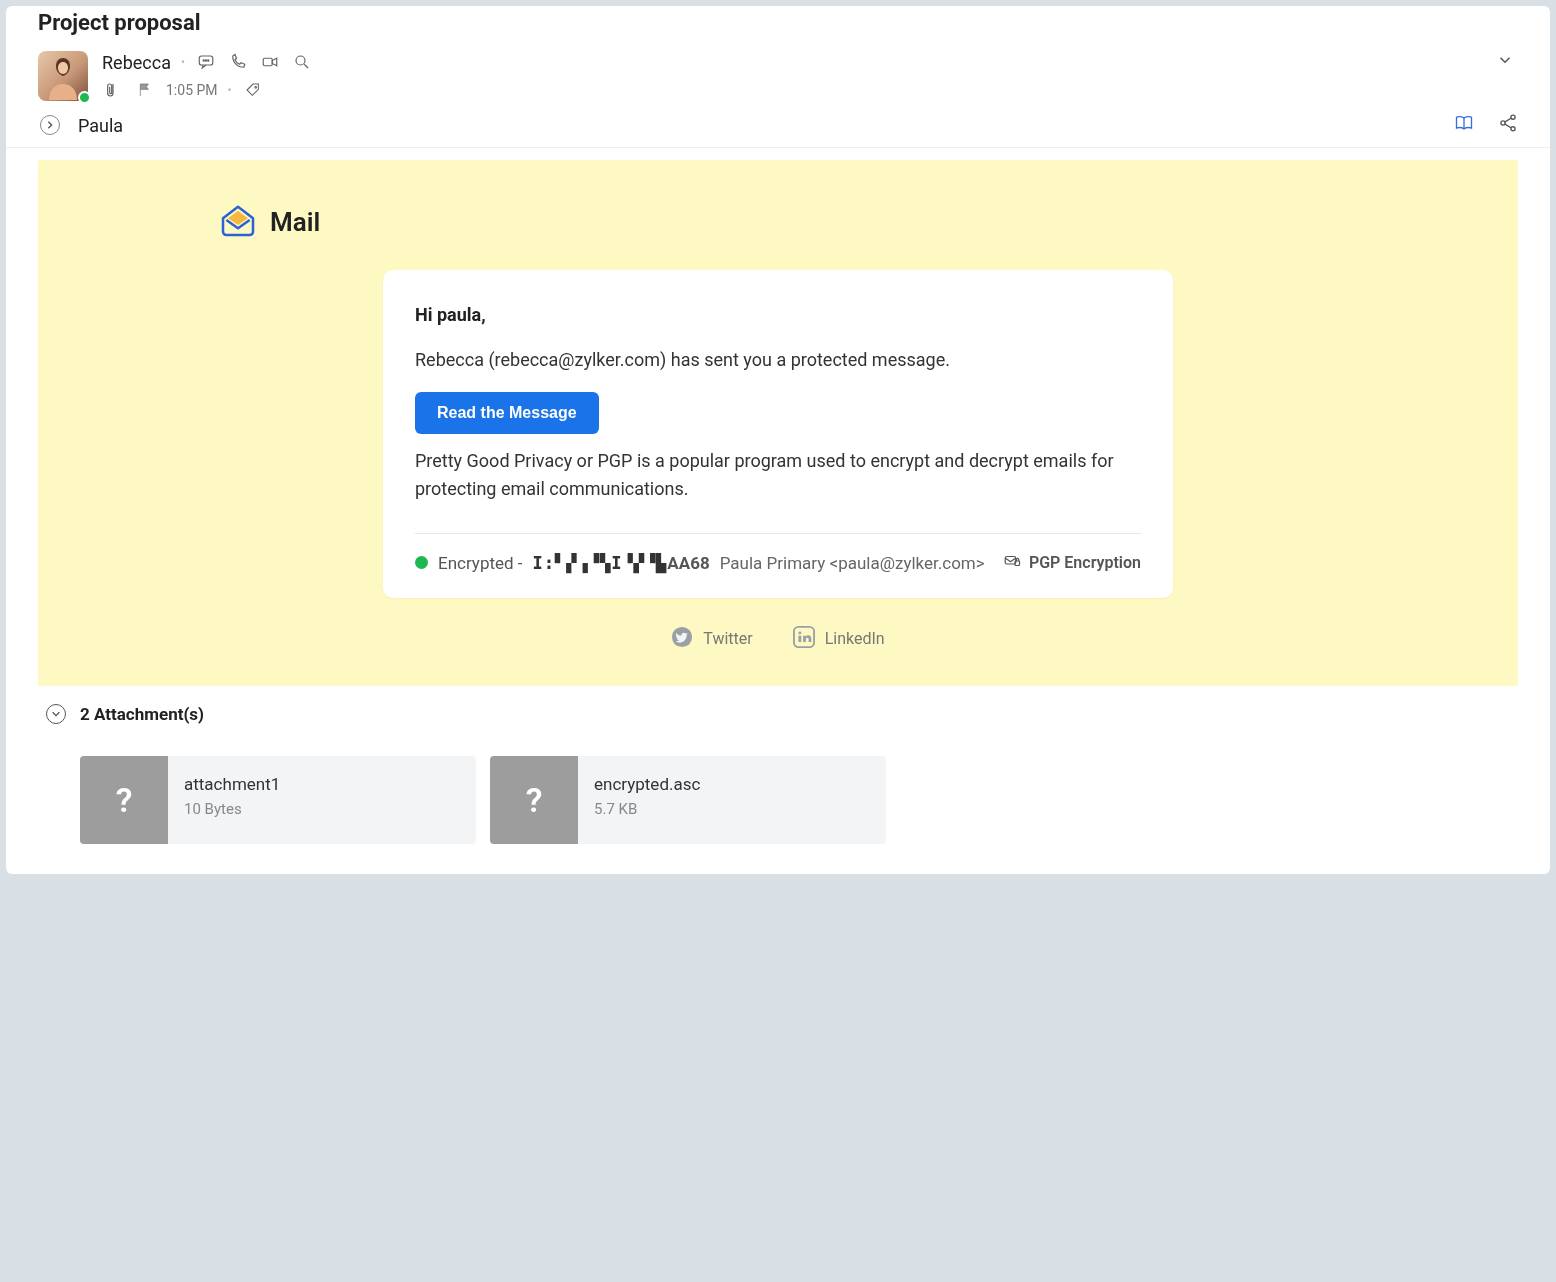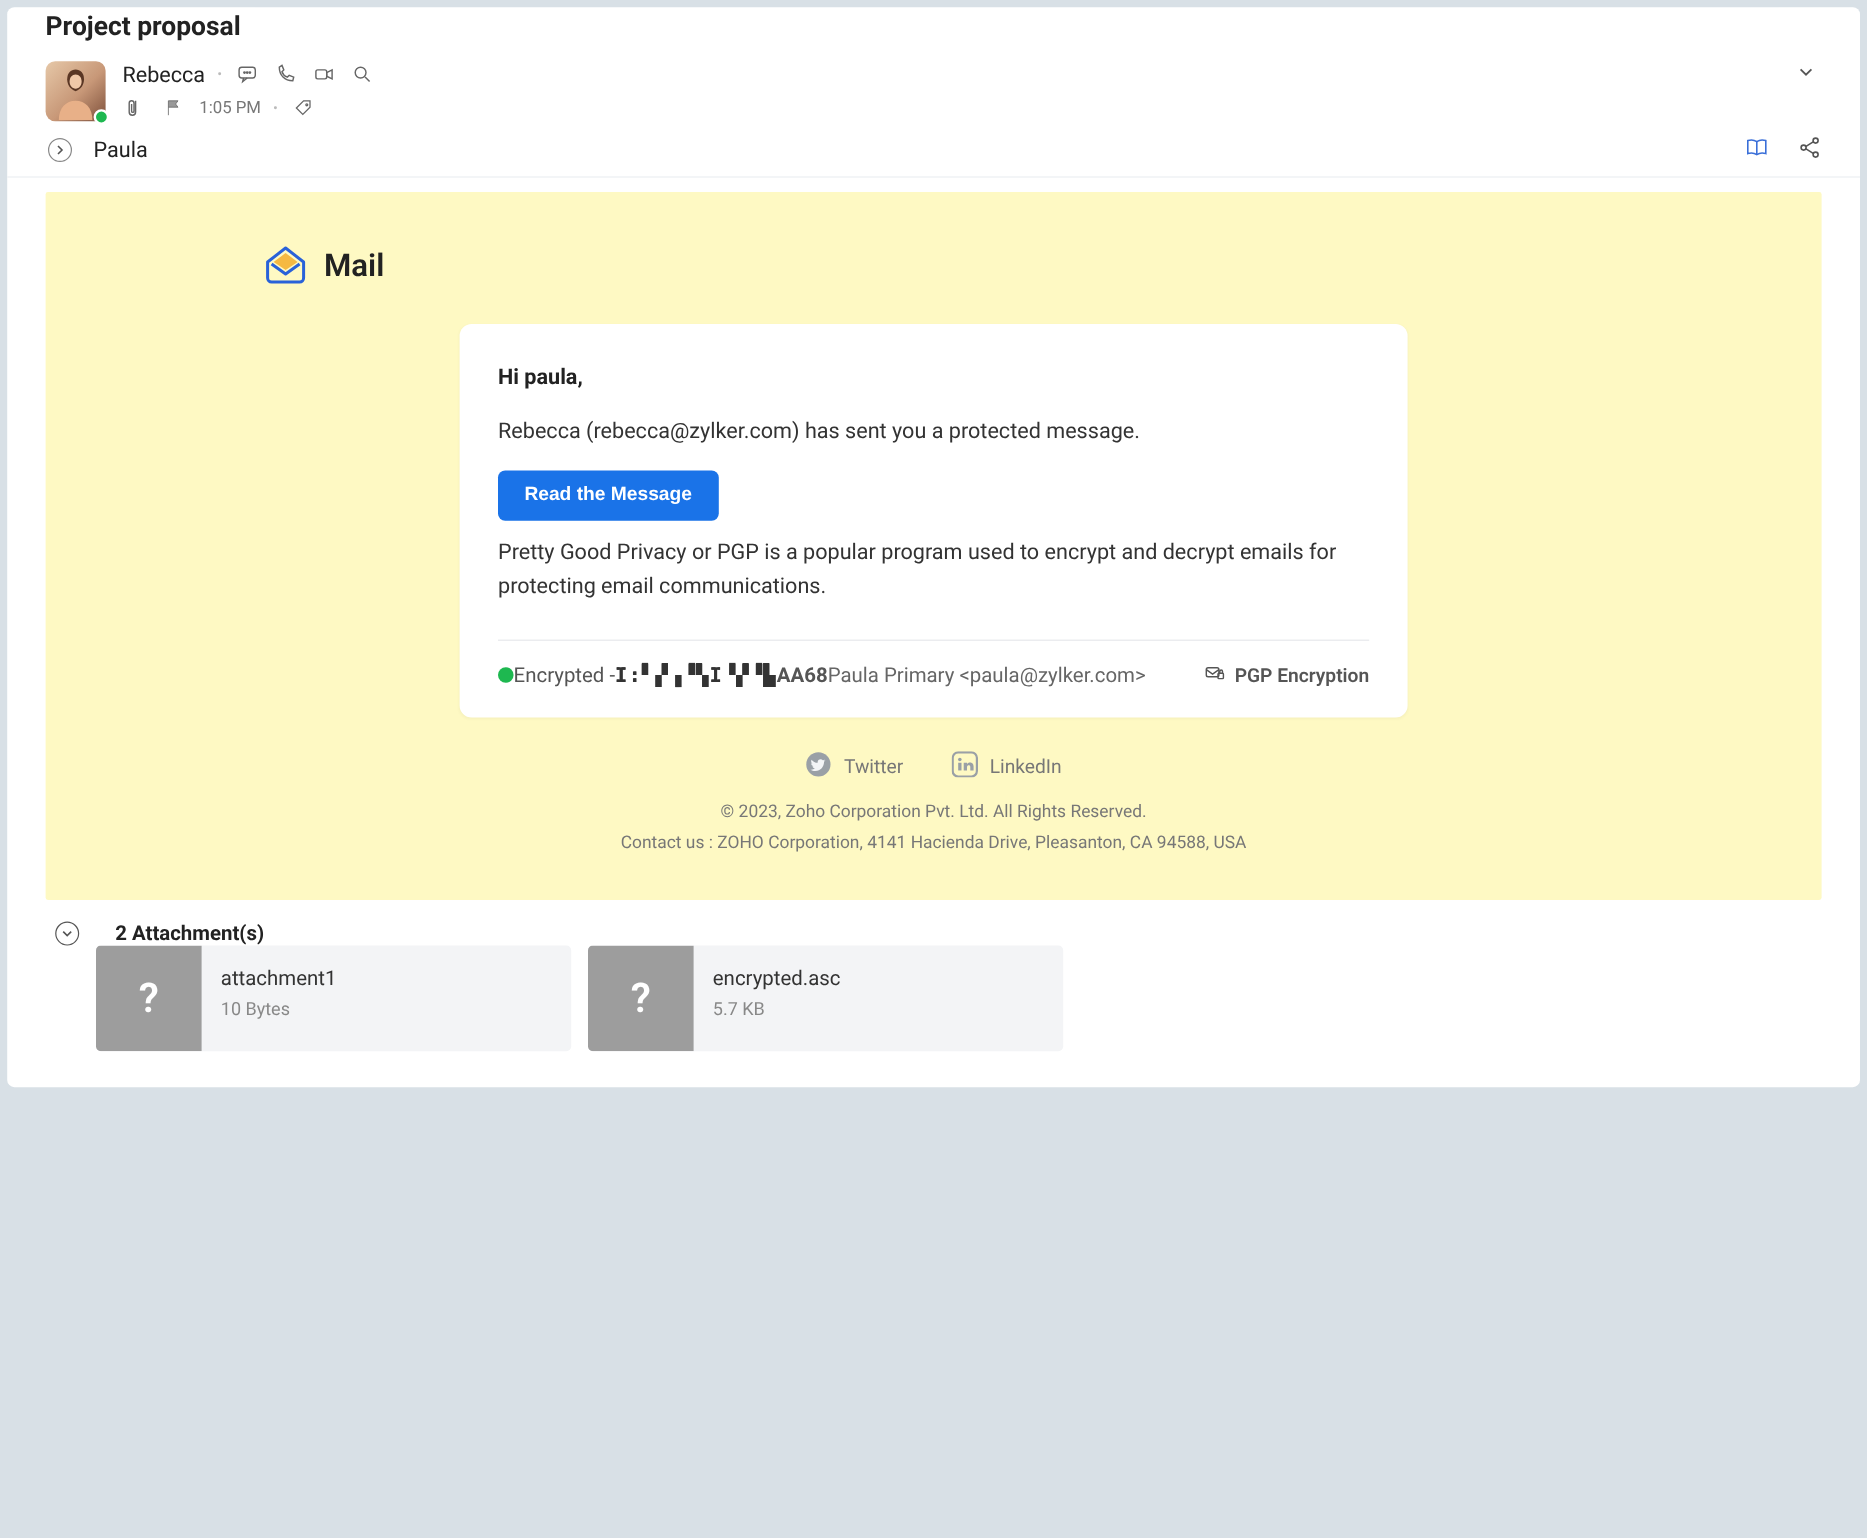--- a/index.html
+++ b/index.html
@@ -160,20 +160,21 @@
   }
   .desc { font-size: 18px; color: #333; line-height: 1.55; }
   .card hr {
     border: none;
     border-top: 1px solid #e6e8ec;
     margin: 30px 0 18px 0;
   }
   .enc-row {
     display: flex;
     align-items: center;
+    gap: 10px;
     font-size: 17px;
     color: #555;
   }
   .green-dot {
     width: 13px; height: 13px;
     background: #1eb850;
     border-radius: 50%;
   }
   .blurred {
     font-family: monospace;
@@ -214,24 +215,24 @@
     font-size: 14.5px;
     margin-top: 12px;
     line-height: 1.8;
   }
   .attach-section {
     padding: 18px 32px 0 40px;
   }
   .attach-header {
     display: flex;
     align-items: center;
-    gap: 30px;
+    gap: 14px;
     font-size: 17px;
     font-weight: 700;
-    margin-bottom: 0;
+    margin-bottom: 32px;
   }
   .attach-chevron {
     width: 20px; height: 20px;
     border: 1.5px solid #555;
     border-radius: 50%;
     display: flex;
     align-items: center;
     justify-content: center;
   }
   .attach-chevron svg { width: 10px; height: 10px; stroke: #555; }
@@ -420,24 +421,20 @@
           <svg viewBox="0 0 24 24">
               <rect x="1" y="1" width="22" height="22" rx="5" fill="none" stroke="#9aa0a6" stroke-width="2"></rect>
               <circle cx="7.5" cy="7.5" r="1.6" fill="#9aa0a6"></circle>
               <rect x="6" y="10.5" width="3" height="7" fill="#9aa0a6"></rect>
               <path d="M11 10.5h3v1.2c.5-.9 1.5-1.5 2.7-1.5 2 0 3.3 1.3 3.3 3.8v3.5h-3v-3.2c0-1-.5-1.6-1.4-1.6-.9 0-1.6.6-1.6 1.8v3h-3z" fill="#9aa0a6"></path>
             </svg>
         </span>
         <span>LinkedIn</span>
       </div>
     </div>
-    <div class="footer-text">
-      <div>© 2023, Zoho Corporation Pvt. Ltd. All Rights Reserved.</div>
-      <div>Contact us : ZOHO Corporation, 4141 Hacienda Drive, Pleasanton, CA 94588, USA</div>
-    </div>
   </div>
 
   <div class="attach-section">
     <div class="attach-header">
       <span class="attach-chevron">
         <svg viewBox="0 0 12 12" fill="none" stroke-width="1.6">
             <path d="M2 4l4 4 4-4"></path>
           </svg>
       </span>
       <span>2 Attachment(s)</span>

